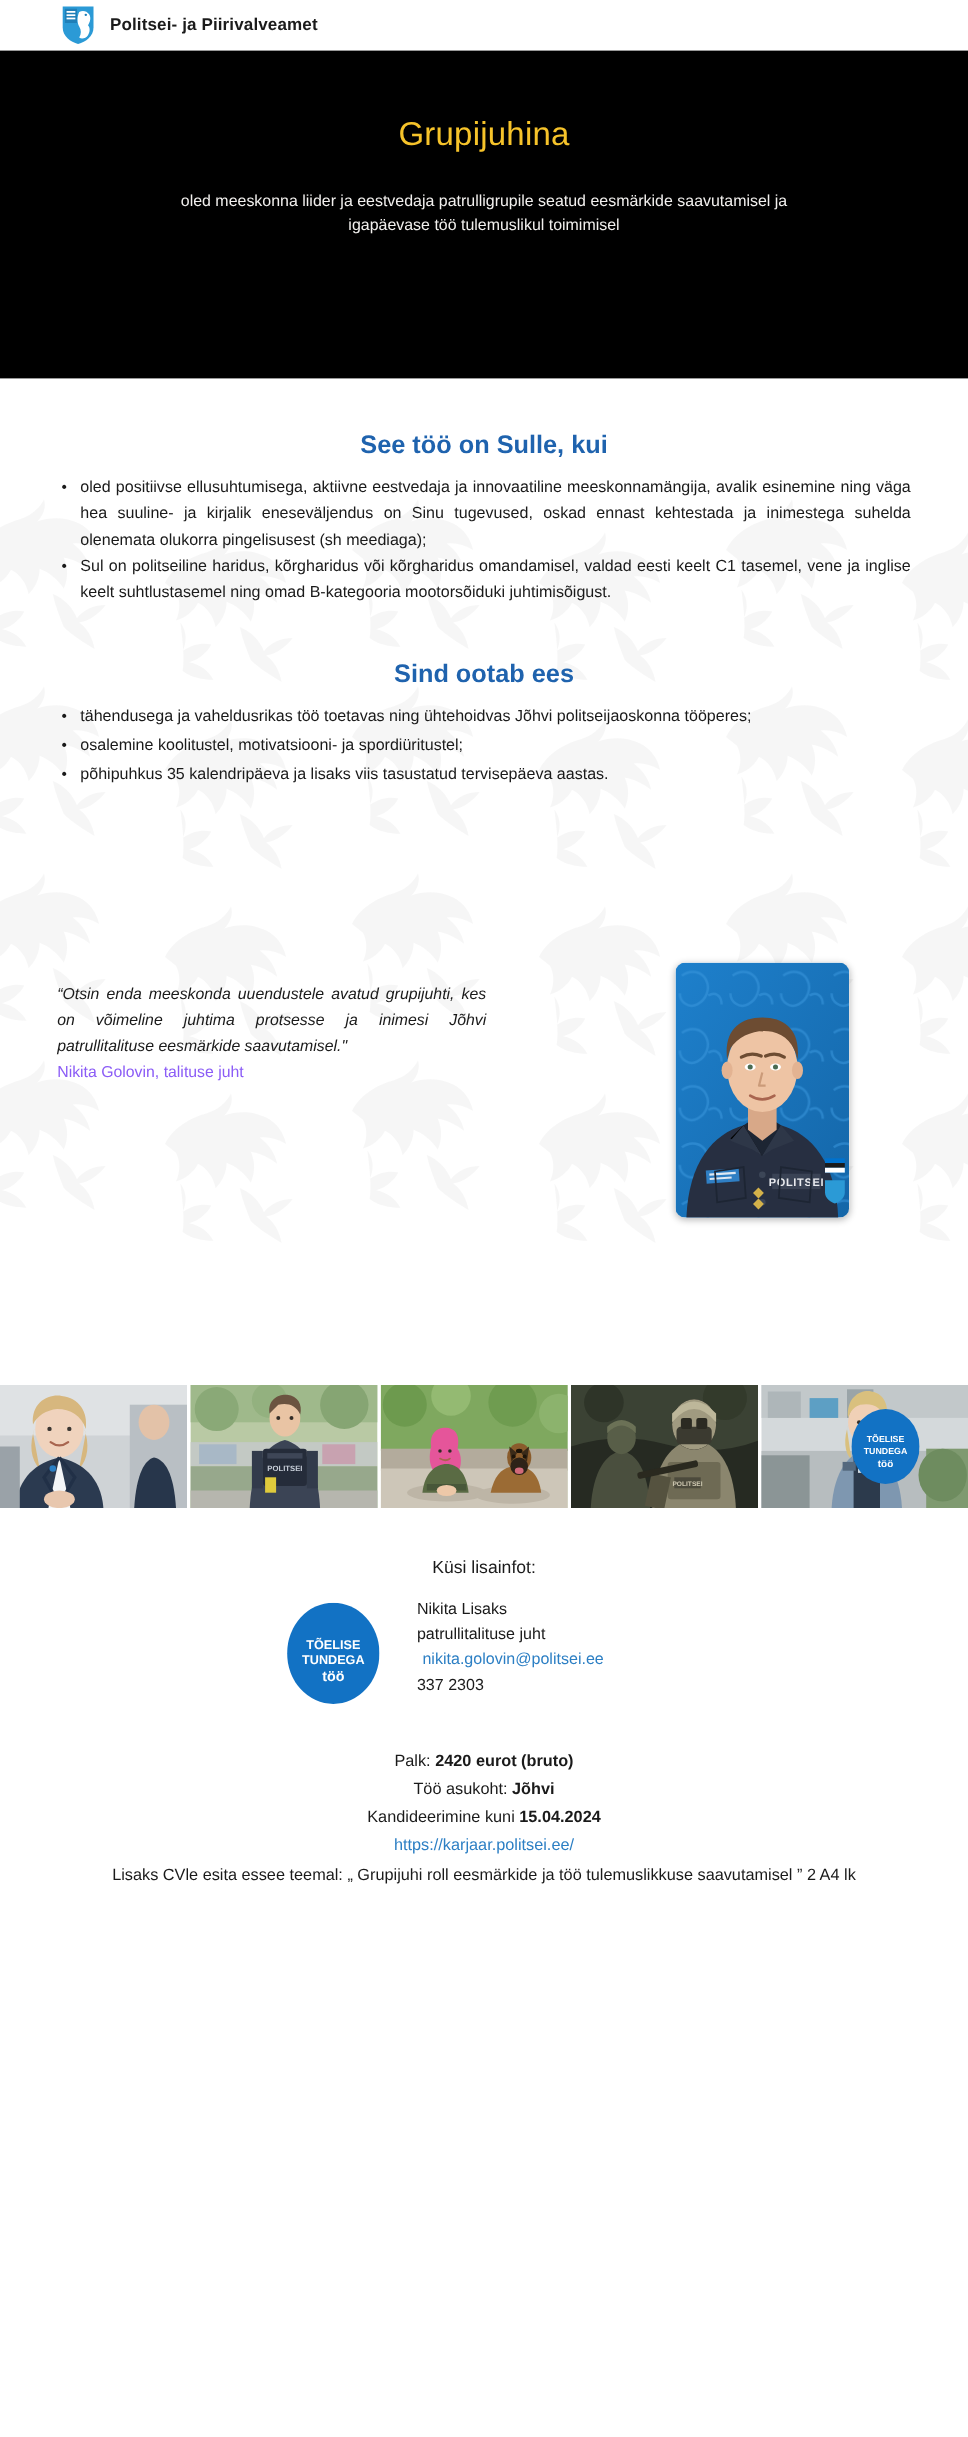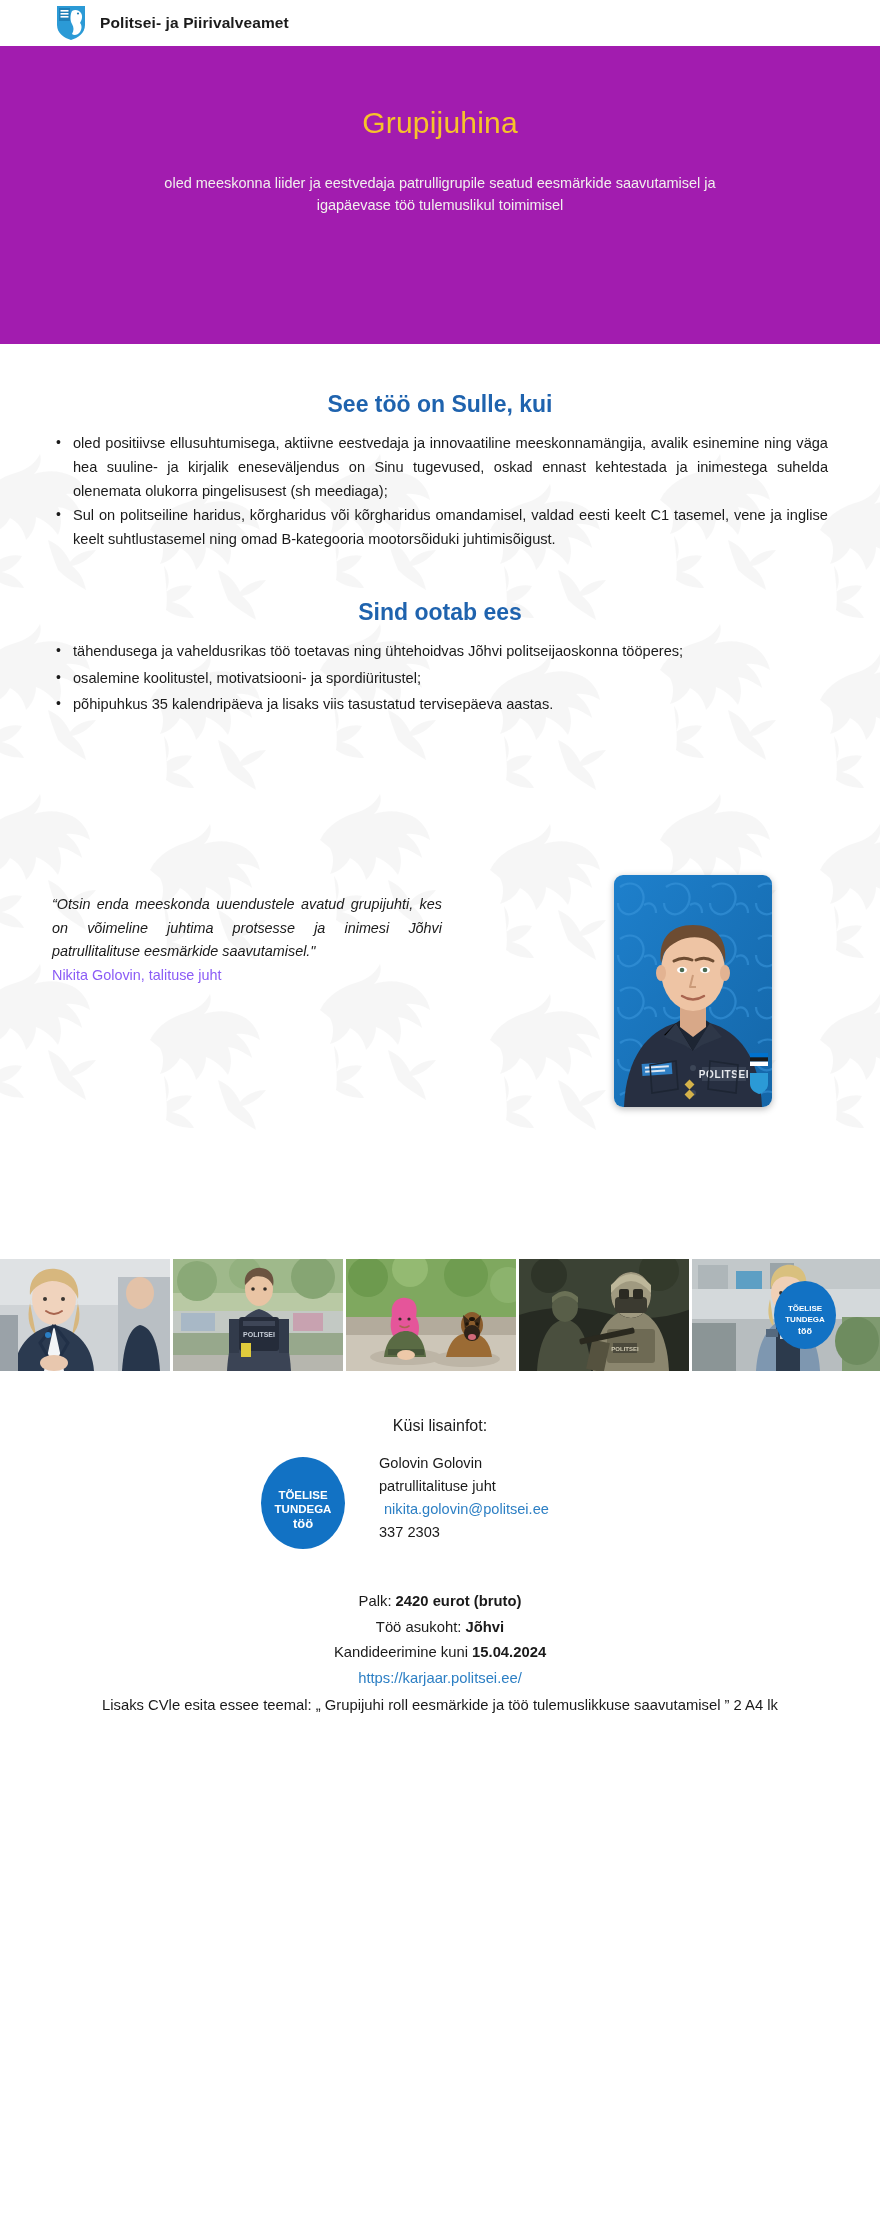--- a/index.html
+++ b/index.html
@@ -44,21 +44,21 @@
     color: #1b1b1b;
     letter-spacing: 0.1px;
     text-align: center;
   }
 
   
   .hero {
     position: relative;
     z-index: 3;
     height: 298px;
-    background: #a21caf;
+    background: #000000;
     display: flex;
     flex-direction: column;
     align-items: center;
     padding-top: 60px;
   }
   .hero-title {
     font-size: 30px;
     color: #f6c32a;
     font-weight: normal;
     letter-spacing: 0.2px;
@@ -518,21 +518,21 @@
 <div class="contact-row">
   <div class="badge-big">
     <svg width="84" height="92" viewBox="0 0 84 92" xmlns="http://www.w3.org/2000/svg">
       <ellipse cx="42" cy="46" rx="42" ry="46" fill="#1272c4"></ellipse>
       <text x="42" y="42" font-family="'Liberation Sans',sans-serif" font-size="11.5" font-weight="bold" fill="#ffffff" text-anchor="middle">TÕELISE</text>
       <text x="42" y="56" font-family="'Liberation Sans',sans-serif" font-size="11.5" font-weight="bold" fill="#ffffff" text-anchor="middle">TUNDEGA</text>
       <text x="42" y="71" font-family="'Liberation Sans',sans-serif" font-size="13" font-weight="bold" fill="#ffffff" text-anchor="middle">töö</text>
     </svg>
   </div>
   <div class="contact-lines">
-    <div>Golovin Golovin</div>
+    <div>Nikita Lisaks</div>
     <div>patrullitalituse juht</div>
     <div><a href="#">nikita.golovin@politsei.ee</a></div>
     <div>337 2303</div>
   </div>
 </div>
 
 <div class="footer">
   <div>
     <span>Palk: </span><b>2420 eurot (bruto)</b>
   </div>

